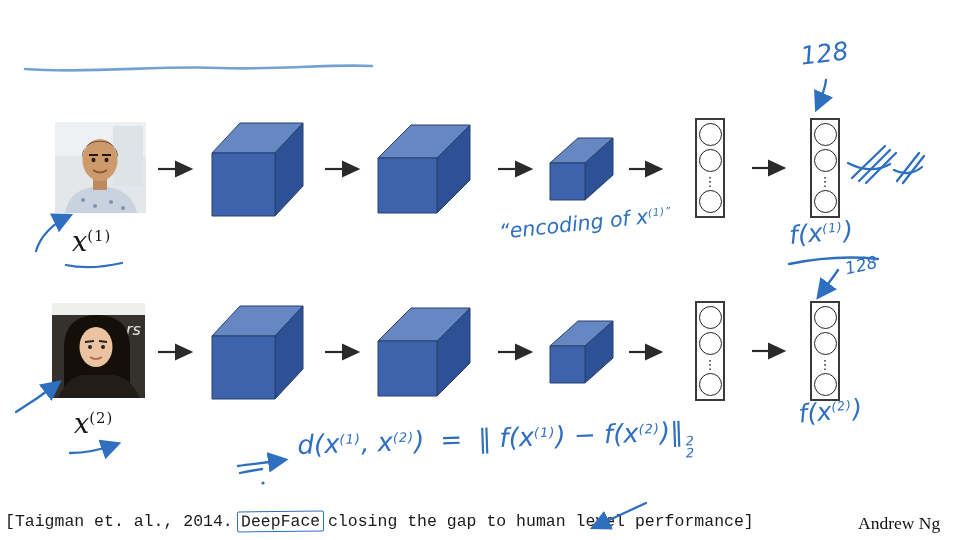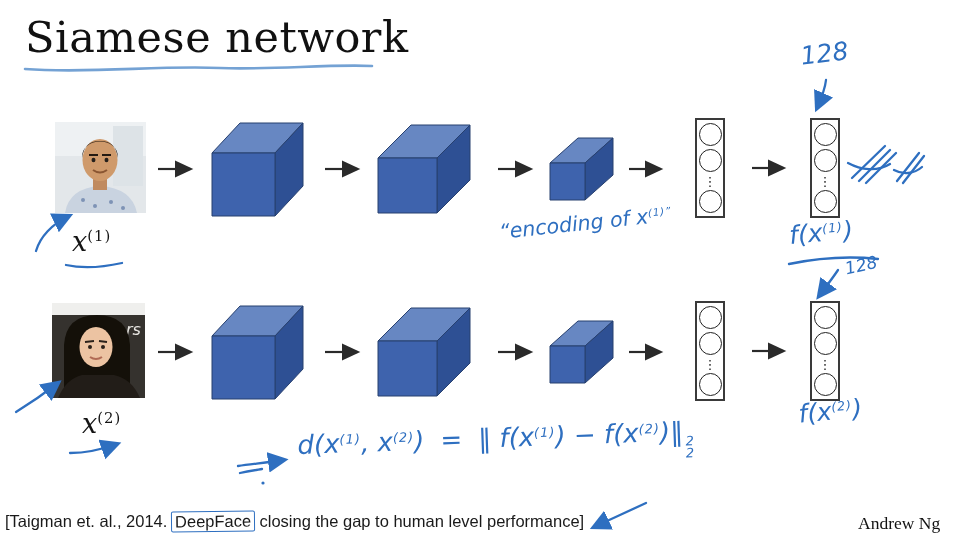--- a/index.html
+++ b/index.html
@@ -36,39 +36,38 @@
   }
   .vec .c{width:21px;height:21px;border:1.6px solid #222;border-radius:50%;
     background:#fff;flex:none;}
   .vec .dots{font-size:13px;line-height:11px;color:#222;font-family:"DejaVu Sans",sans-serif;
     font-style:normal;}
   
   .photo{position:absolute;z-index:1;}
   
   .citation{
     position:absolute;left:5px;top:511px;font-size:16.5px;color:#1a1a1a;
-    font-family:Liberation Sans, sans-serif;white-space:nowrap;z-index:3;
+    font-family:Liberation Mono, monospace;white-space:nowrap;z-index:3;
   }
   .boxed{
     display:inline-block;border:1.7px solid #2e6fc0;border-radius:2px;
     padding:0 3px;margin:0 4px;transform:rotate(-.6deg);
   }
   .author{
     position:absolute;left:858px;top:513px;font-size:17.5px;color:#111;
     font-family:Liberation Serif, serif;white-space:nowrap;
   }
   
   .overlay{position:absolute;left:0;top:0;z-index:4;pointer-events:none;}
 </style>
 </head>
 <body>
 
 <div class="slide">
 
-  <div class="title">Siamese network</div>
 
   <svg class="photo" style="left:55px;top:122px" width="91" height="91" viewBox="0 0 91 91">
     <rect x="0" y="0" width="91" height="91" fill="#e3e7ea"></rect>
     <rect x="0" y="0" width="91" height="34" fill="#eef1f3"></rect>
     <rect x="58" y="4" width="30" height="60" fill="#dde3e7"></rect>
     <path d="M10,91 Q14,66 45,64 Q77,66 82,91 Z" fill="#c9d3e0"></path>
     <circle cx="28" cy="78" r="2" fill="#7e93b5"></circle>
       <circle cx="40" cy="84" r="2" fill="#7e93b5"></circle>
     <circle cx="56" cy="80" r="2" fill="#7e93b5"></circle>
       <circle cx="68" cy="86" r="2" fill="#7e93b5"></circle>
@@ -118,21 +117,21 @@
   <div class="vec" style="left:810px;top:301px">
     <div class="c"></div>
     <div class="c"></div>
     <div class="dots">⋮</div>
     <div class="c"></div>
   </div>
 
   <div class="xlabel" style="left:72px;top:226px">
     <i>x</i><sup>(1)</sup>
   </div>
-  <div class="xlabel" style="left:82px;top:408px">
+  <div class="xlabel" style="left:74px;top:408px">
     <i>x</i><sup>(2)</sup>
   </div>
 
   <div class="hw" style="left:799px;top:42px;font-size:25px;transform:rotate(-7deg)">128</div>
 
   <div class="hw" style="left:498px;top:220px;font-size:20.5px;transform:rotate(-6deg)">
     <span>“</span><span>encoding of x</span><sup>(1)</sup><sup>”</sup>
   </div>
 
   <div class="hw" style="left:788px;top:221px;font-size:25px;transform:rotate(-5deg)">

